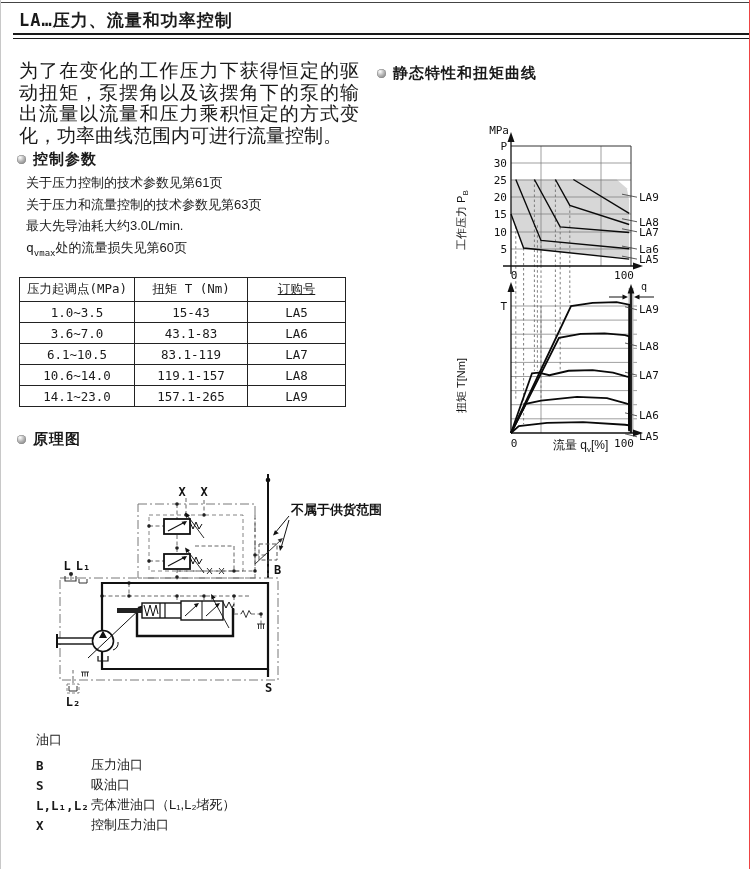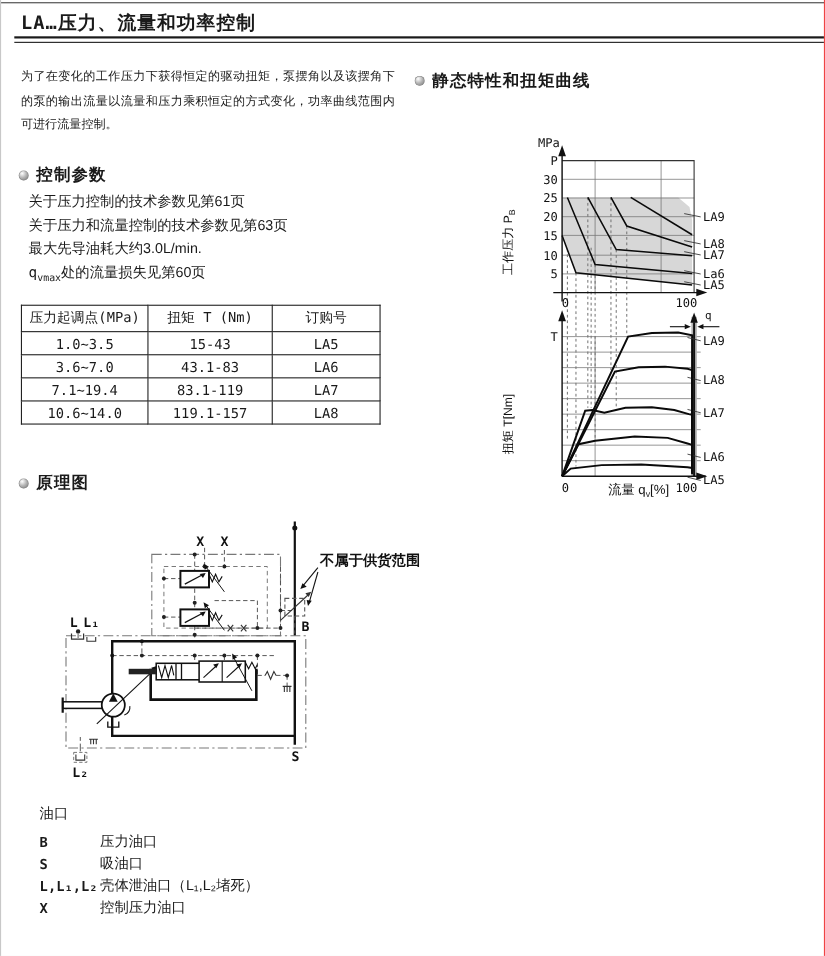--- a/index.html
+++ b/index.html
@@ -9,40 +9,40 @@
     border-left:1px solid #c8c8c8;border-right:1px solid #ef4444;box-sizing:border-box;
     overflow:hidden;
   }
   .topline{position:absolute;left:0;top:2px;width:750px;height:0;border-top:1.5px solid #444;}
   .page-title{
     position:absolute;left:18px;top:9px;font-size:17px;font-weight:bold;letter-spacing:1px;
     font-family:"DejaVu Sans Mono","Liberation Mono",monospace;
   }
   .title-rule{position:absolute;left:12px;top:33px;width:736px;height:3px;
     border-top:2px solid #1a1a1a;border-bottom:1px solid #1a1a1a;}
-  .intro{position:absolute;left:18px;top:60px;width:340px;font-size:11px;line-height:21.5px;
+  .intro{position:absolute;left:18px;top:60px;width:340px;font-size:19px;line-height:21.5px;
     text-align:justify;margin:0;}
   .sec-head{position:absolute;display:flex;align-items:center;gap:7px;}
   .bullet{width:9px;height:9px;border-radius:50%;flex:0 0 auto;
     background:radial-gradient(circle at 35% 30%, #ffffff 0%, #b5b5b5 45%, #6e6e6e 100%);
     box-shadow:0 0 0 0.5px #888 inset;}
   .sec-title{font-size:15px;font-weight:bold;letter-spacing:1px;}
   .params{position:absolute;left:25px;top:172px;font-size:13px;line-height:21.5px;}
   .params sub{font-size:9px;}
   .mono{font-family:"DejaVu Sans Mono","Liberation Mono",monospace;}
   table.spec{
     position:absolute;left:18px;top:277px;border-collapse:collapse;
     font-family:"DejaVu Sans Mono","Liberation Mono",monospace;font-size:12.5px;
   }
   table.spec th,table.spec td{
     border:1.4px solid #222;text-align:center;font-weight:normal;padding:0;
   }
   table.spec th{height:23px;}
   table.spec td{height:20px;}
-  .c1{width:114px;} .c2{width:112px;} .c3{width:97px;}
+  .c1{width:114px;} .c2{width:112px;} .c3{width:97px;text-decoration:underline;}
   .ports{position:absolute;left:35px;top:731px;font-size:13px;}
   .ports .ph{font-weight:normal;margin-bottom:6px;}
   .ports .prow{display:flex;height:20px;align-items:center;}
   .ports .pk{width:55px;font-weight:bold;font-family:"DejaVu Sans Mono","Liberation Mono",monospace;font-size:12.5px;}
   .ports .pv{padding-left:0px;}
   svg text{font-family:"DejaVu Sans Mono","Liberation Mono",monospace;fill:#111;}
   svg .cjk{font-family:"Liberation Sans","DejaVu Sans",sans-serif;}
 </style>
 </head>
 <body>
@@ -76,28 +76,33 @@
       <td>1.0~3.5</td>
       <td>15-43</td>
       <td>LA5</td>
     </tr>
     <tr>
       <td>3.6~7.0</td>
       <td>43.1-83</td>
       <td>LA6</td>
     </tr>
     <tr>
-      <td>7.1~19.4</td>
+      <td>6.1~10.5</td>
       <td>83.1-119</td>
       <td>LA7</td>
     </tr>
     <tr>
       <td>10.6~14.0</td>
       <td>119.1-157</td>
       <td>LA8</td>
+    </tr>
+    <tr>
+      <td>14.1~23.0</td>
+      <td>157.1-265</td>
+      <td>LA9</td>
     </tr>
   </tbody>
     </table>
 
   <div class="sec-head" style="left:376px;top:64px;">
     <span class="bullet"></span>
     <span class="sec-title">静态特性和扭矩曲线</span>
   </div>
 
   <svg id="charts" style="position:absolute;left:440px;top:118px;" width="310" height="352" viewBox="0 0 310 352">

